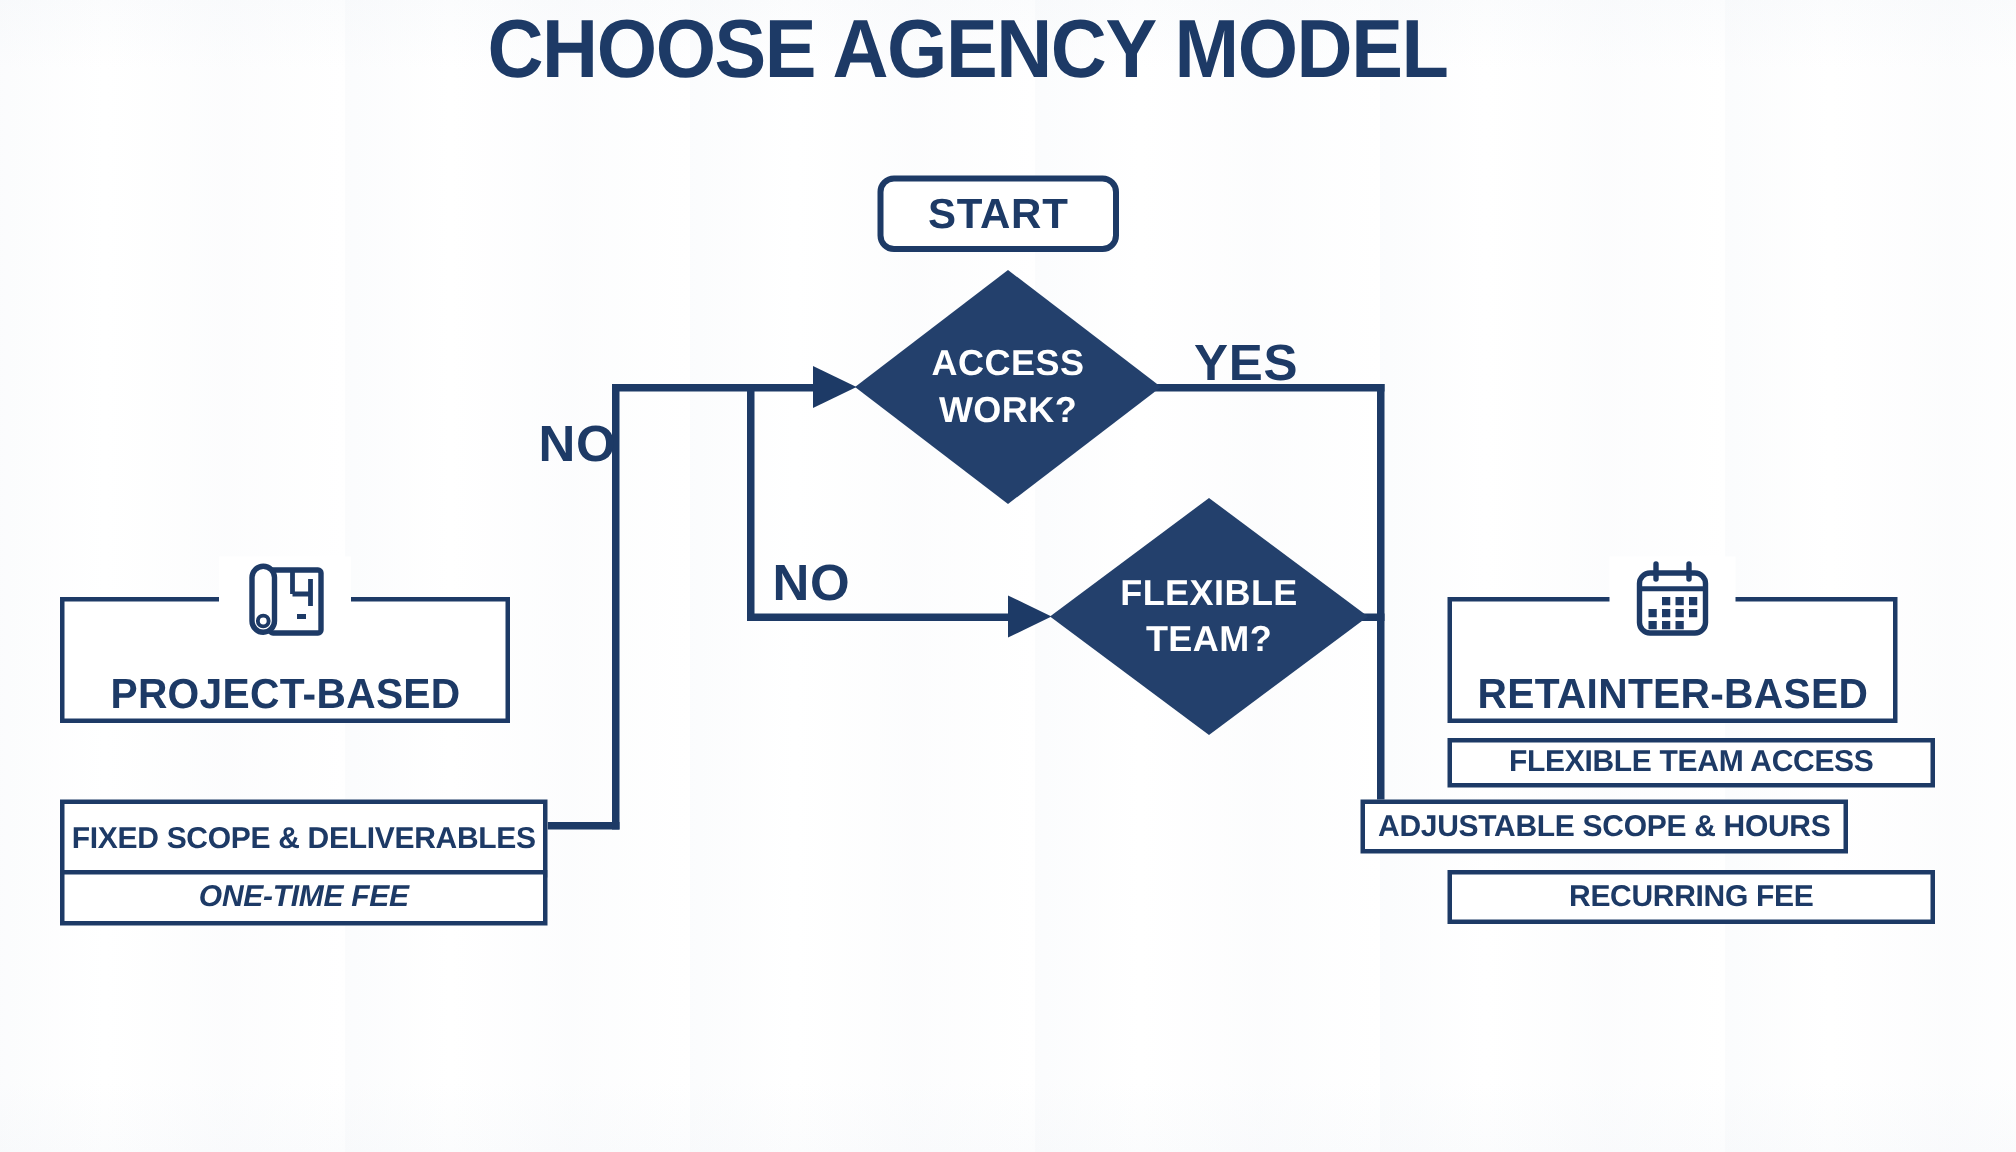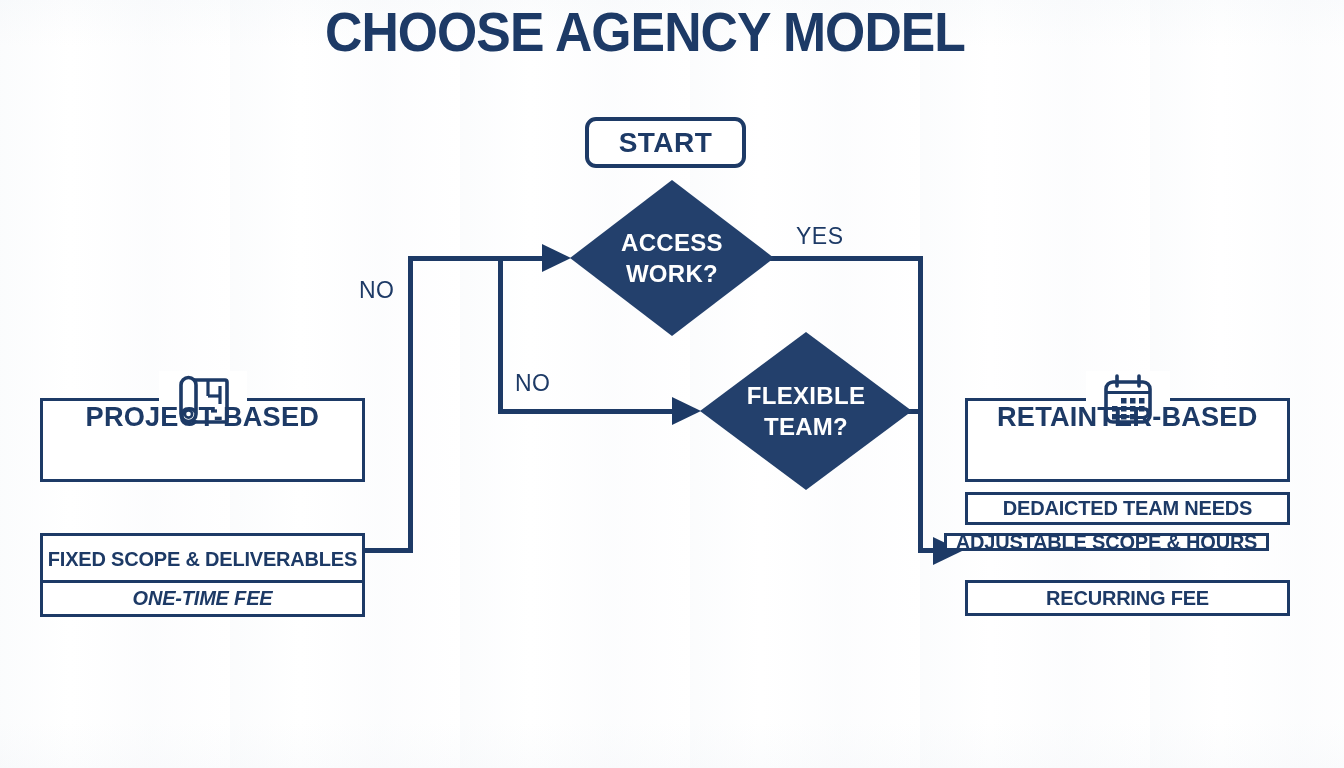--- a/index.html
+++ b/index.html
@@ -49,28 +49,27 @@
 
   .line{background:var(--navy);}
   .arrow-right{
     width:0;height:0;
     border-top:14px solid transparent;
     border-bottom:14px solid transparent;
     border-left:29px solid var(--navy);
   }
 
   .edge-label{
-    font-size:23px; font-weight:400; color:var(--navy); letter-spacing:0.5px;
+    font-size:34px; font-weight:700; color:var(--navy); letter-spacing:0.5px;
   }
 
   .big-box{
-    width:325px; height:84px;
+    width:300px; height:84px;
     border:3px solid var(--navy); background:#fff;
-    display:flex; align-items:flex-start; justify-content:center;
-    padding-bottom:12px;
+    display:flex; align-items:flex-end; justify-content:center;
   }
   .big-box .box-title{
     font-size:28px; font-weight:800; letter-spacing:0.2px;
     transform:scaleX(0.97);
   }
   .icon-wrap{
     position:absolute; top:-30px; left:50%; transform:translateX(-50%);
     background:#fff; padding:0 13px; height:60px;
     display:flex; align-items:center; justify-content:center;
   }
@@ -152,15 +151,15 @@
           <rect x="31" y="33" width="5.5" height="5.5"></rect>
           <rect x="40" y="33" width="5.5" height="5.5"></rect>
         <rect x="13" y="41" width="5.5" height="5.5"></rect>
           <rect x="22" y="41" width="5.5" height="5.5"></rect>
           <rect x="31" y="41" width="5.5" height="5.5"></rect>
       </g>
     </svg>
   </div>
   <span class="box-title">RETAINTER-BASED</span>
 </div>
-<div class="abs sub-box" style="left:965px; top:492px; height:33px;">DEDAICTED TEAM NEEDS</div>
-<div class="abs sub-box" style="left:944px; top:533px; height:18px;">ADJUSTABLE SCOPE &amp; HOURS</div>
+<div class="abs sub-box" style="left:965px; top:492px; height:33px;">FLEXIBLE TEAM ACCESS</div>
+<div class="abs sub-box" style="left:907px; top:533px; height:36px;">ADJUSTABLE SCOPE &amp; HOURS</div>
 <div class="abs sub-box" style="left:965px; top:580px; height:36px;">RECURRING FEE</div>
 
 </body></html>

